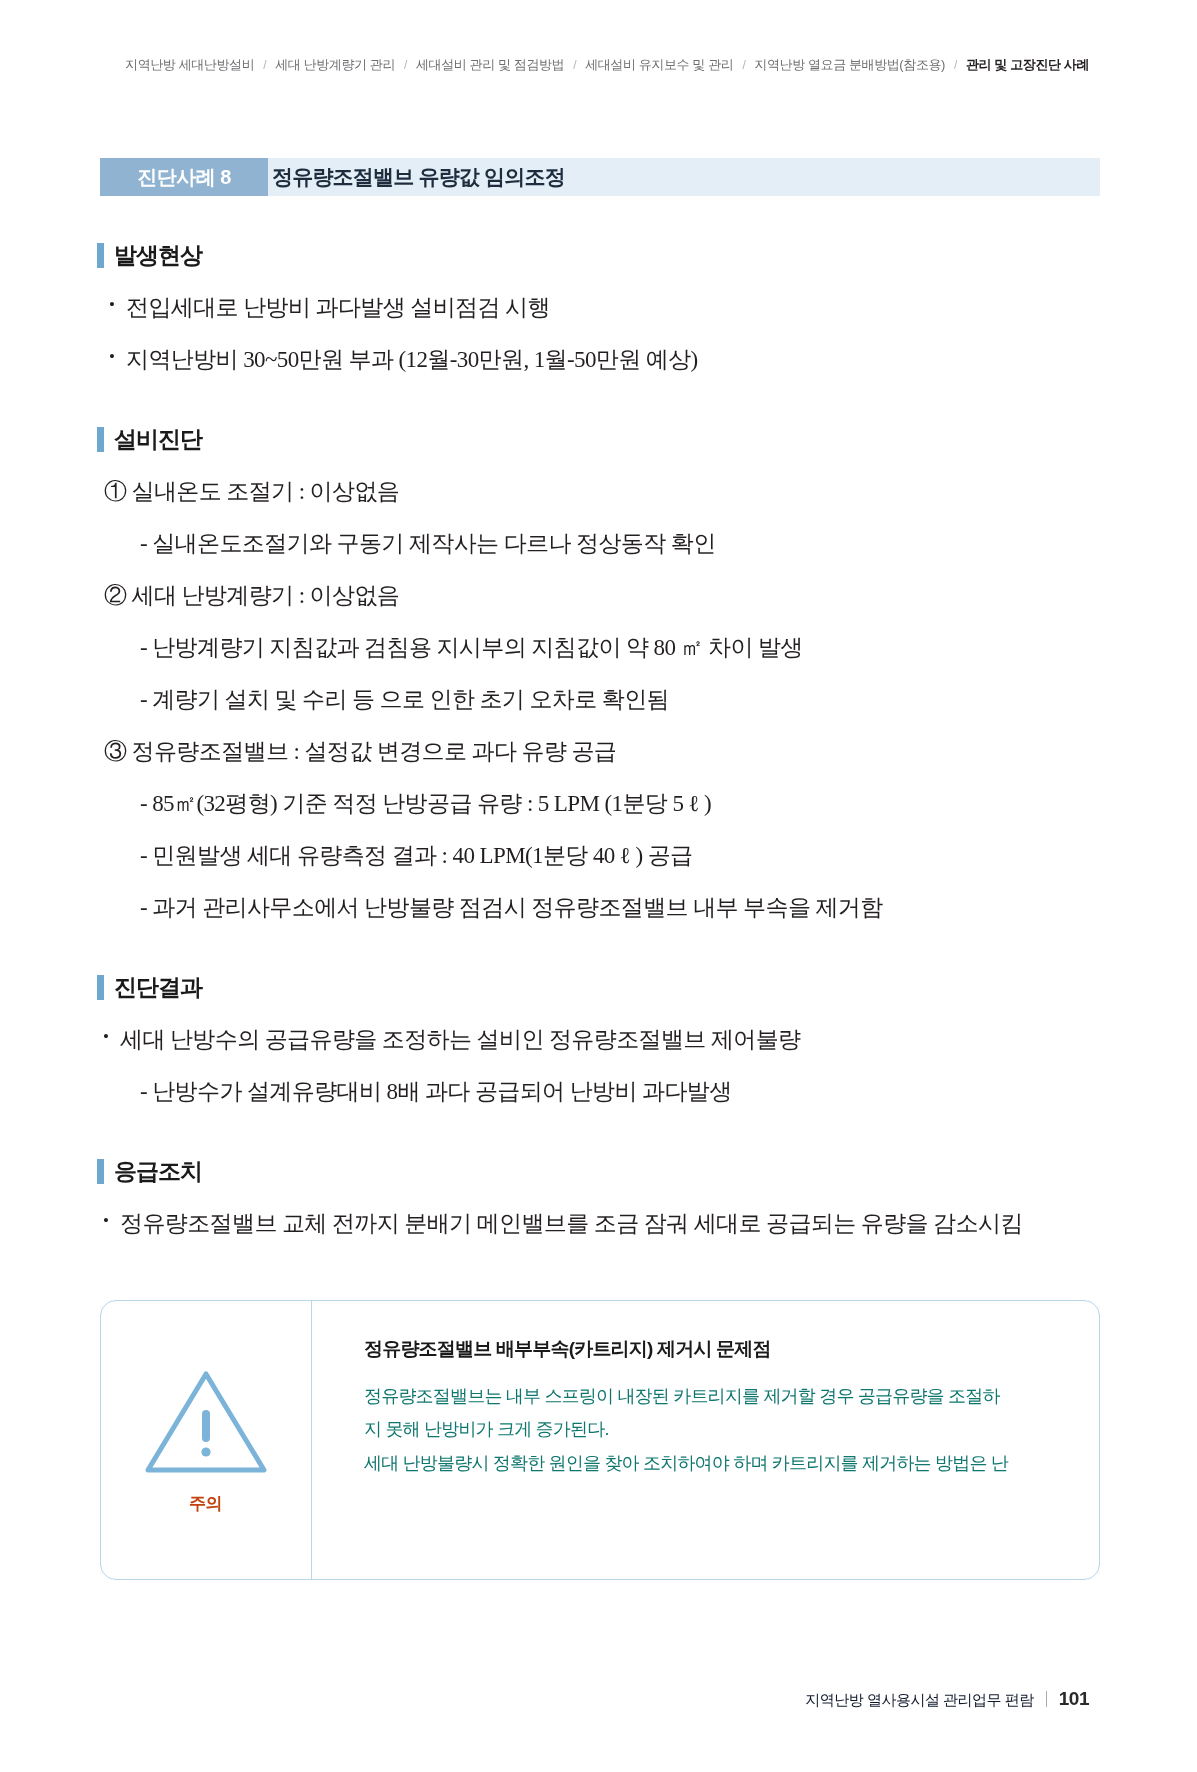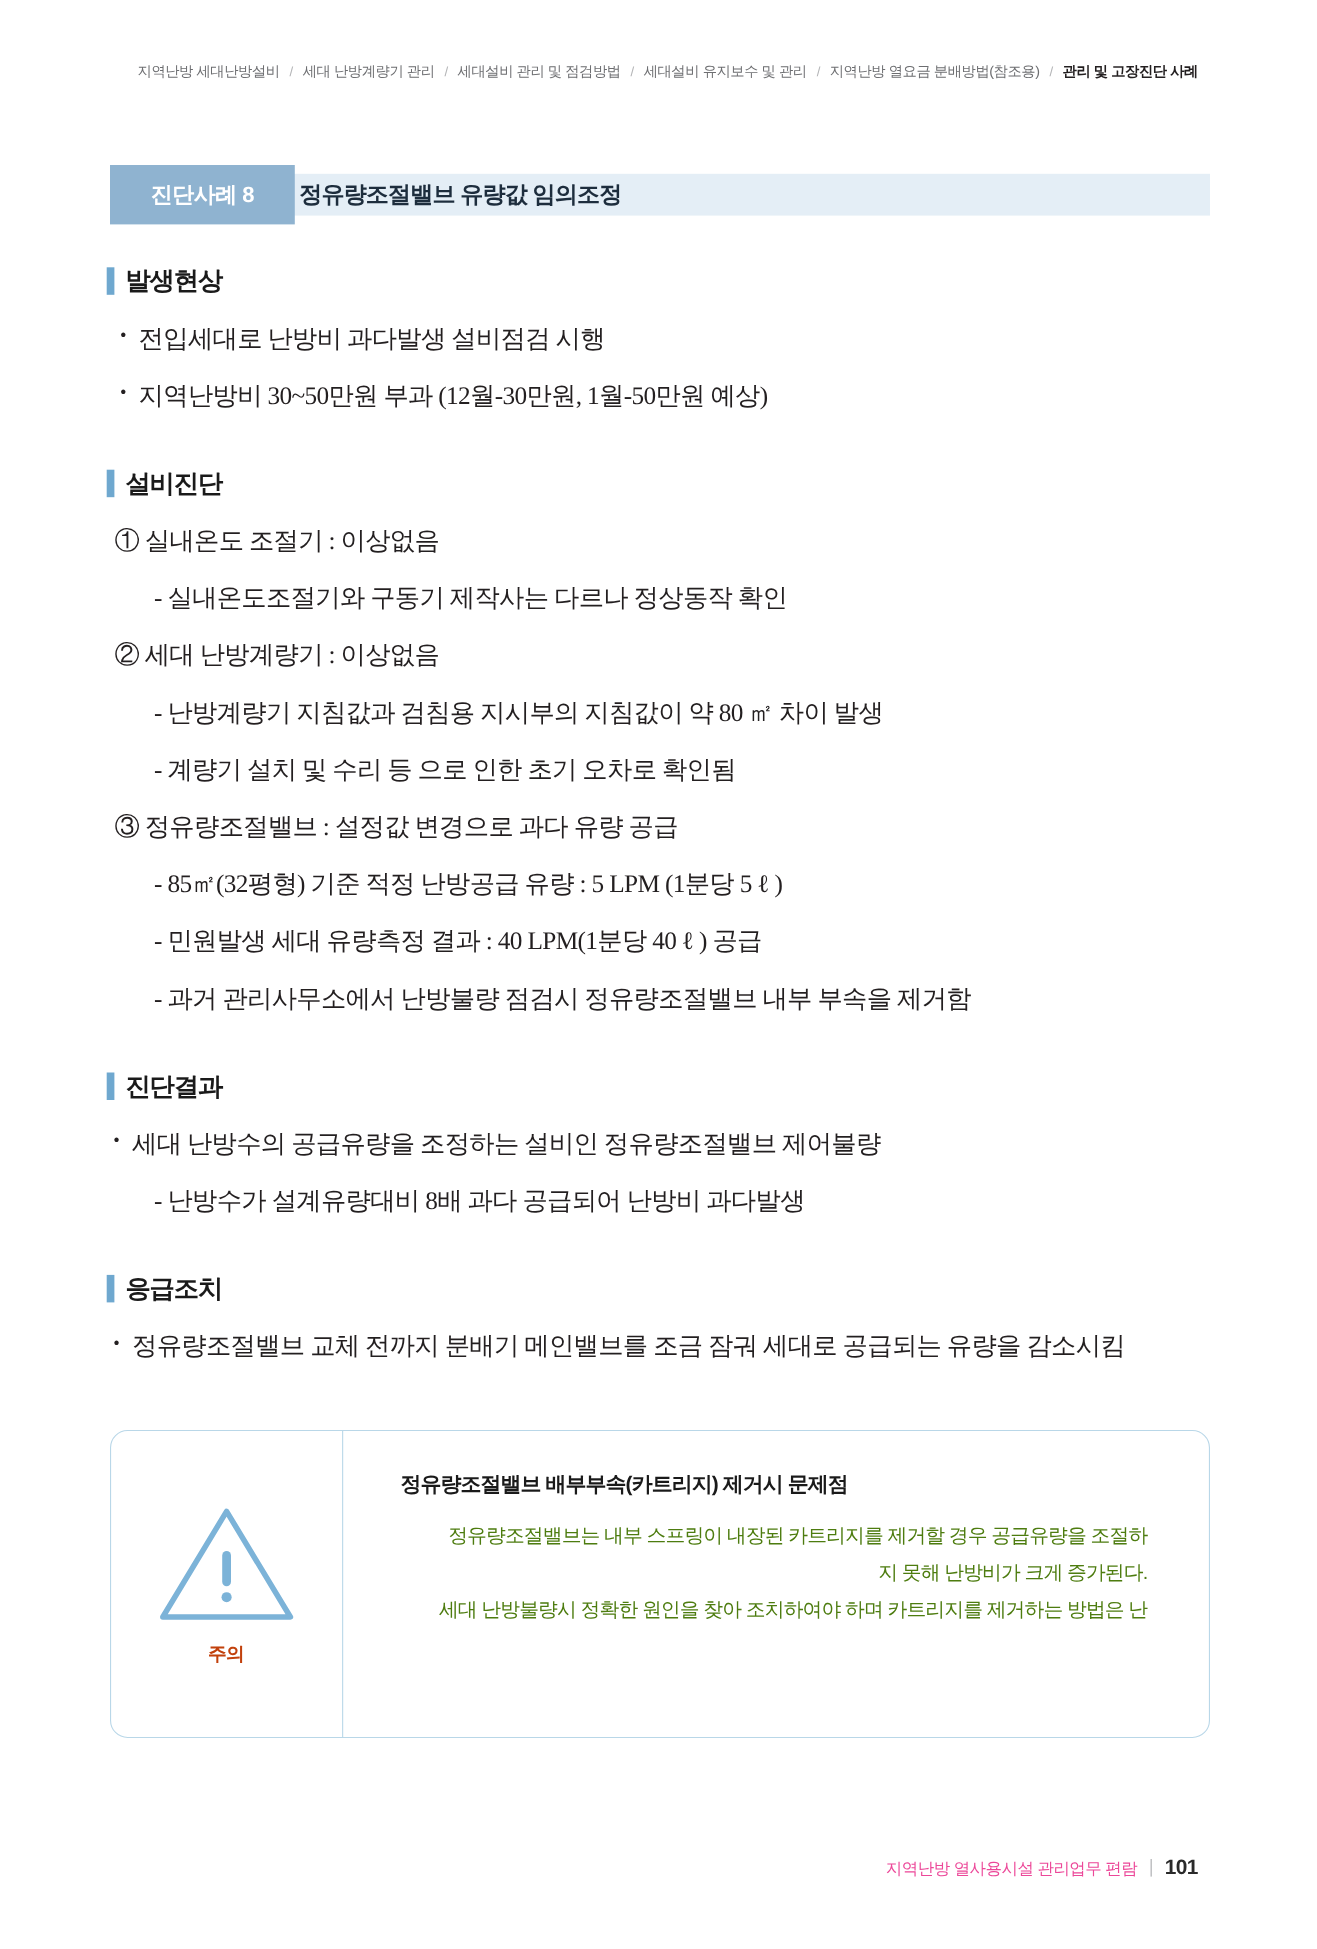--- a/index.html
+++ b/index.html
@@ -48,21 +48,21 @@
     top: 158px;
     left: 100px;
     width: 1000px;
     height: 38px;
     background: #e4eef6;
     display: flex;
     align-items: center;
   }
   .case-band .case-no {
     width: 168px;
-    height: 54px;
+    height: 38px;
     background: #8fb3d0;
     color: #ffffff;
     font-family: "Liberation Sans", sans-serif;
     font-weight: bold;
     font-size: 20px;
     display: flex;
     align-items: center;
     justify-content: center;
     letter-spacing: -0.5px;
   }
@@ -167,40 +167,39 @@
     font-family: "Liberation Sans", sans-serif;
     font-weight: bold;
     font-size: 19px;
     color: #1a1a1a;
     letter-spacing: -0.8px;
     margin-bottom: 18px;
   }
   .caution-p {
     font-family: "Liberation Sans", sans-serif;
     font-size: 18px;
-    color: #4d7c0f;
+    color: #0f766e;
     letter-spacing: -0.8px;
     line-height: 1.85;
-    margin: 17px;
-    text-align: right;
+    margin: 0;
   }
 
   
   .footer {
     position: absolute;
     right: 108px;
     bottom: 62px;
     display: flex;
     align-items: baseline;
     font-family: "Liberation Sans", sans-serif;
     letter-spacing: -0.5px;
   }
   .footer .f-text {
     font-size: 15px;
-    color: #ec4899;
+    color: #0f172a;
   }
   .footer .f-div {
     display: inline-block;
     width: 1px;
     height: 16px;
     background: #a7a9ac;
     margin: 0 12px;
     position: relative;
     top: 2px;
   }

